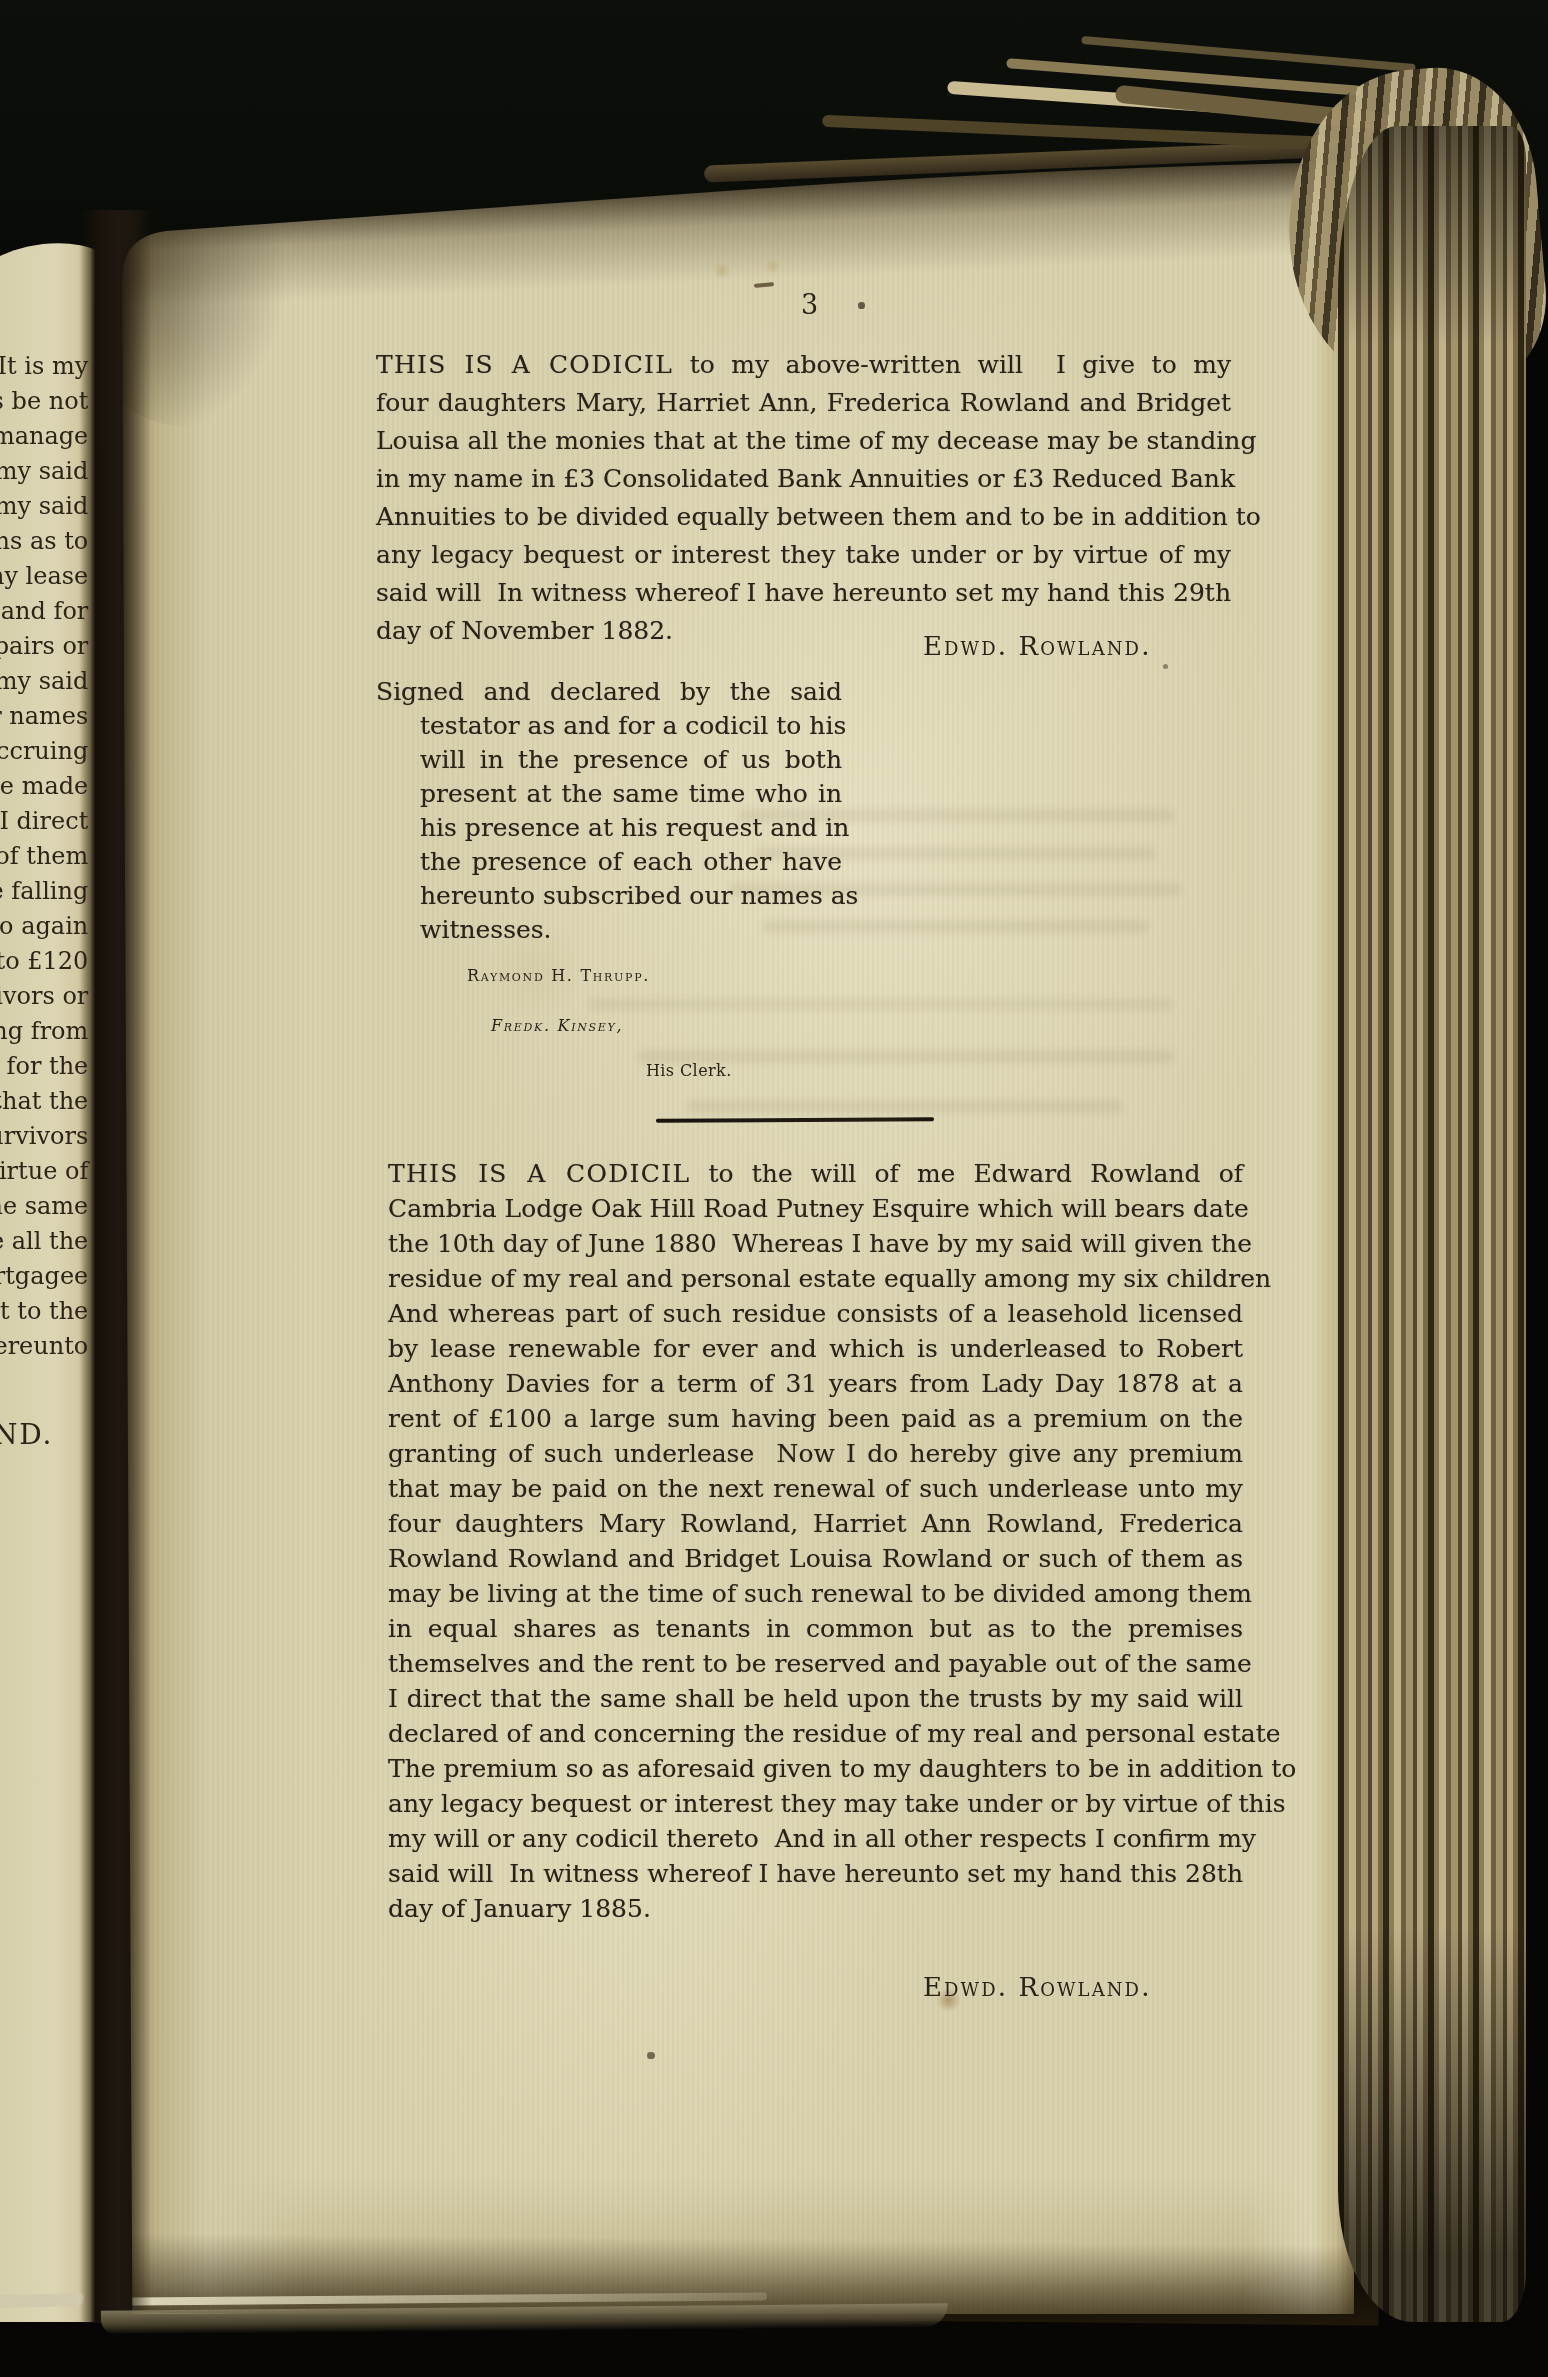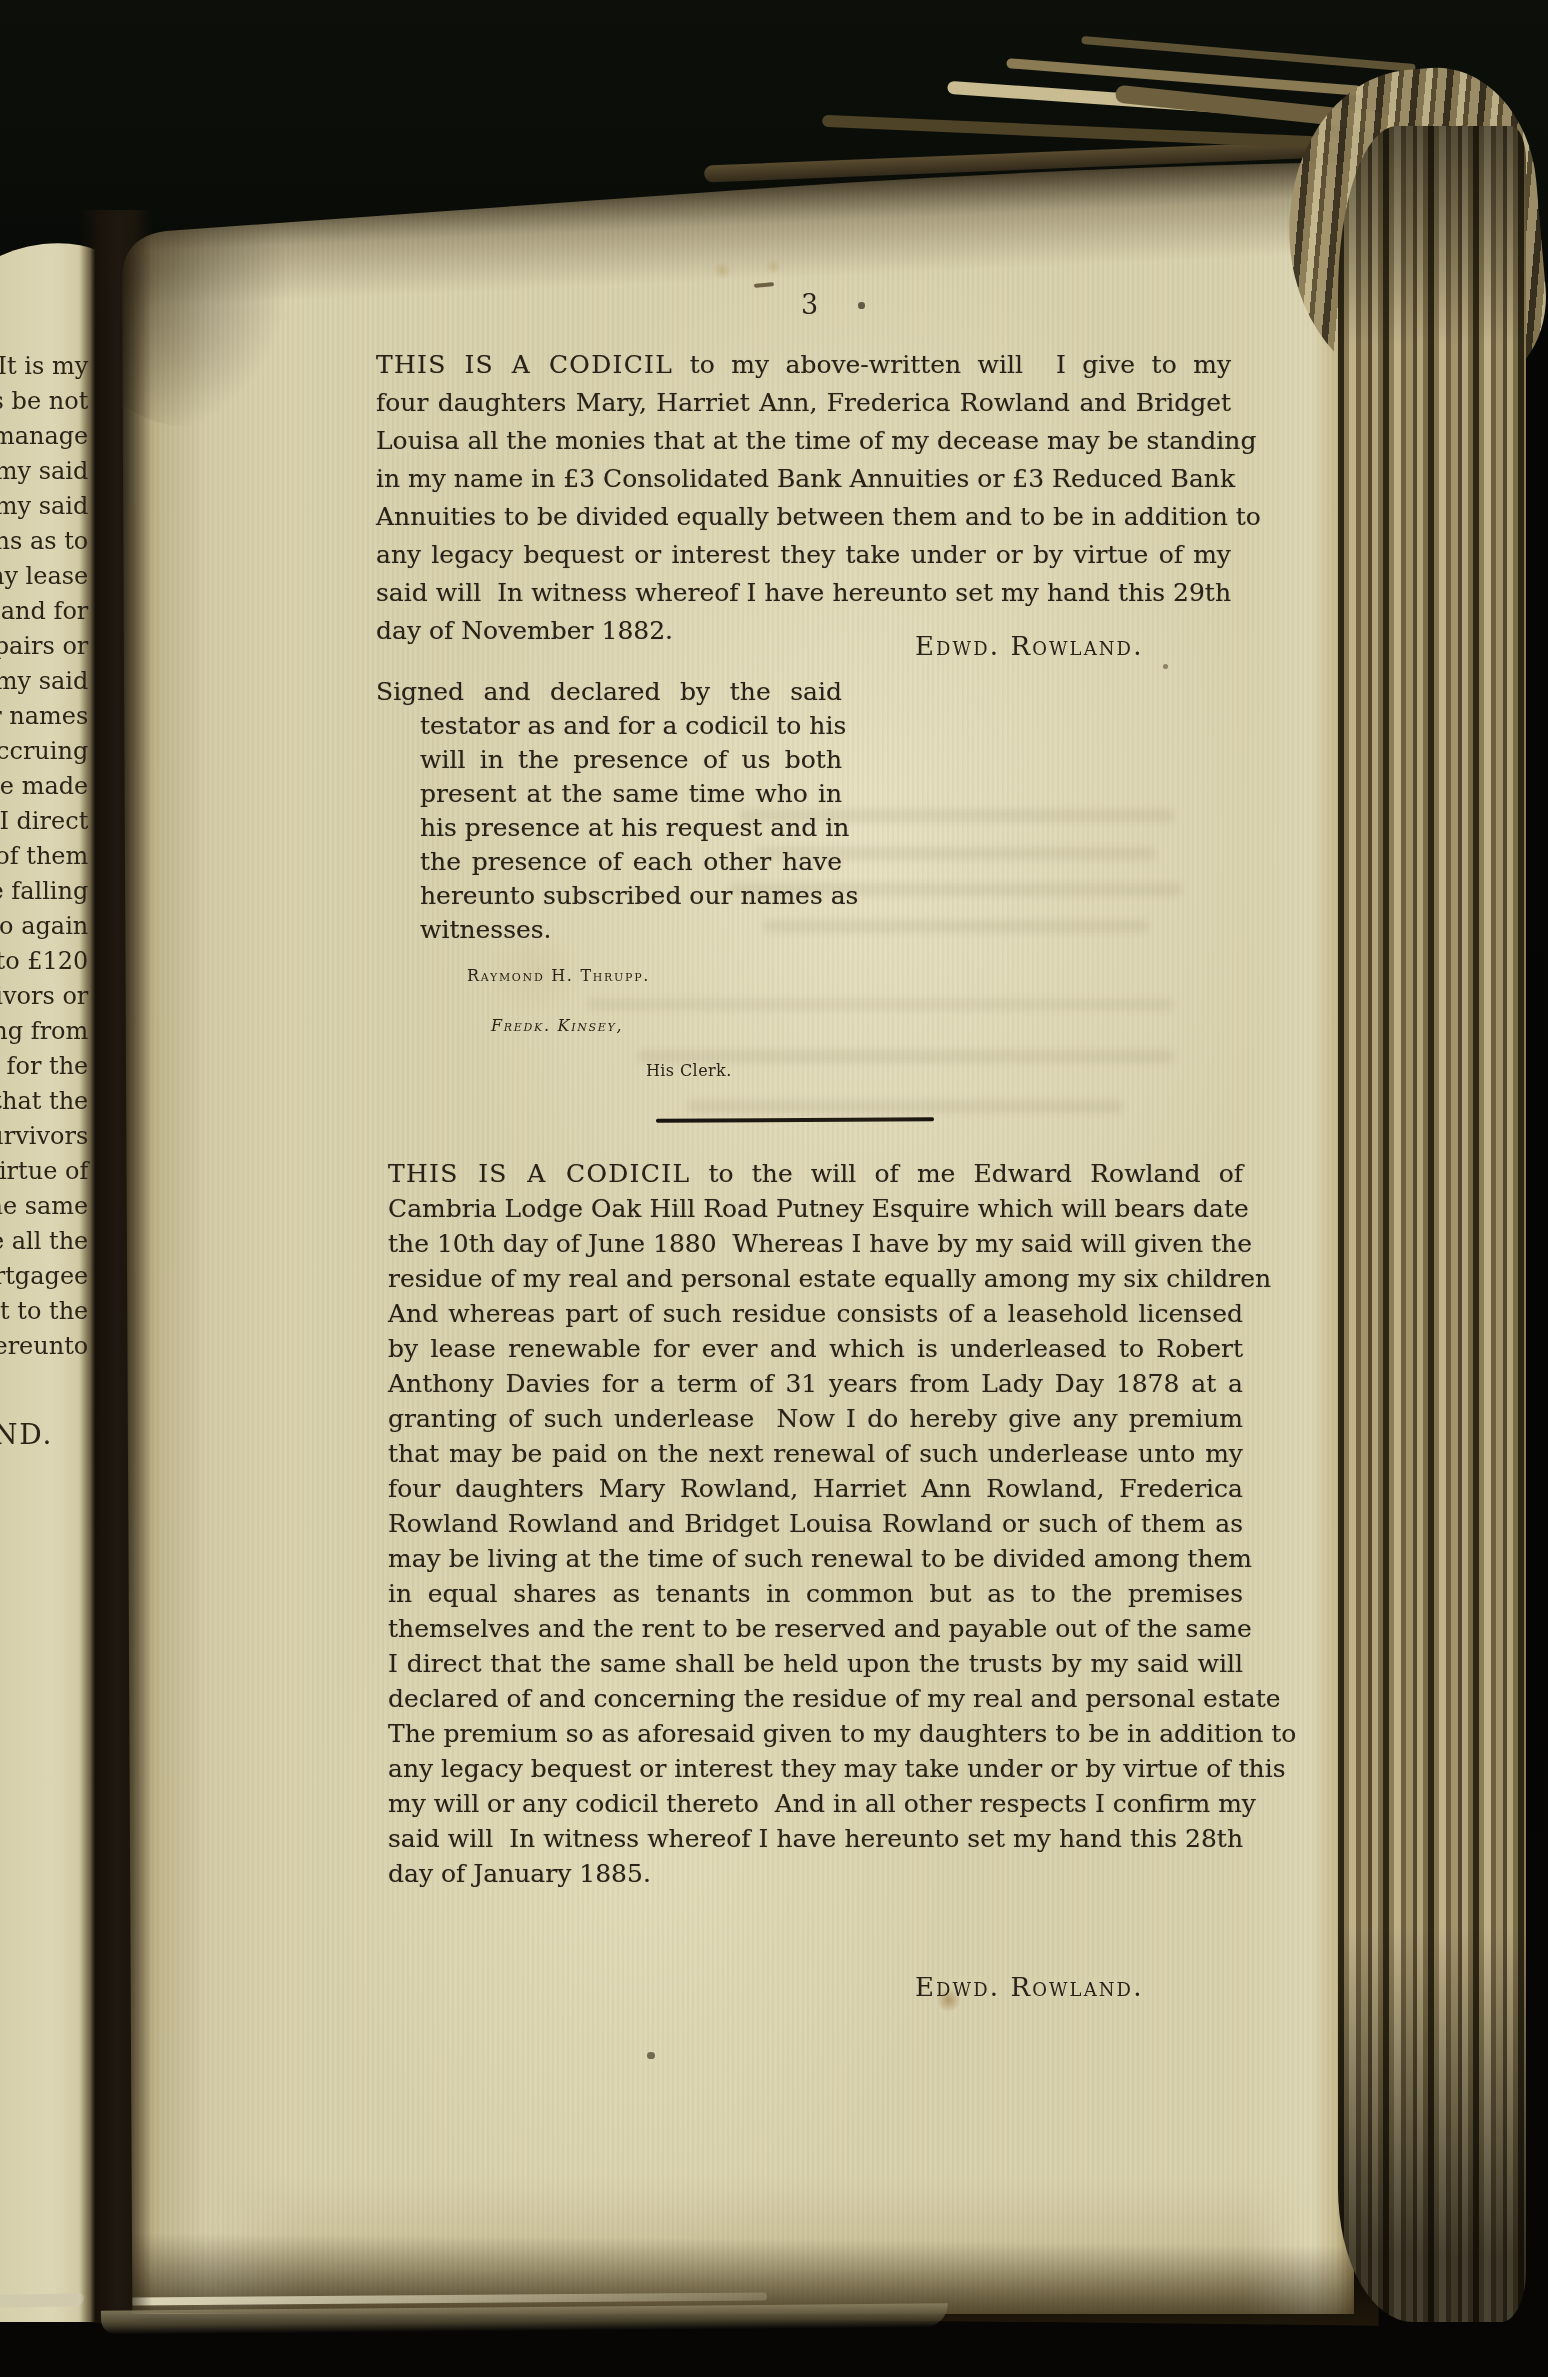--- a/index.html
+++ b/index.html
@@ -125,21 +125,21 @@
   .para1{left:376px;top:352px;width:855px;}
   .para1 .t-line{height:38px;}
   .attest{left:376px;top:679px;width:466px;}
   .attest .t-line{height:34px;}
   .attest .t-line.ind{padding-left:44px;}
   .para2{left:388px;top:1161px;width:855px;}
   .para2 .t-line{height:35px;}
   .lead-caps{letter-spacing:1.3px;}
   .sig{
     position:absolute;width:226px;text-align:left;font-size:26px;
-    font-variant:small-caps;letter-spacing:2.1px;white-space:nowrap;
+    font-variant:small-caps;letter-spacing:2.1px;white-space:nowrap;margin-left:8px;
   }
   .sig1{left:915px;top:631px;}
   .sig2{left:915px;top:1972px;}
   .wit{position:absolute;font-size:16px;font-variant:small-caps;letter-spacing:1.7px;white-space:nowrap;}
   .wit1{left:467px;top:966px;}
   .wit2{left:491px;top:1016px;font-style:italic;}
   .wit3{left:646px;top:1061px;font-variant:normal;letter-spacing:0.4px;text-align:right;}
   .divider{
     position:absolute;left:656px;top:1118px;width:278px;height:4.2px;
     background:linear-gradient(90deg,#191410,#241d14 85%,#191410);
@@ -320,20 +320,21 @@
     <div class="divider"></div>
 
     <div class="para para2">
         <div class="t-line"><span><span class="lead-caps">THIS IS A CODICIL</span> to the will of me Edward Rowland of</span></div>
         <div class="t-line"><span>Cambria Lodge Oak Hill Road Putney Esquire which will bears date</span></div>
         <div class="t-line"><span>the 10th day of June 1880&nbsp; Whereas I have by my said will given the</span></div>
         <div class="t-line"><span>residue of my real and personal estate equally among my six children</span></div>
         <div class="t-line"><span>And whereas part of such residue consists of a leasehold licensed</span></div>
         <div class="t-line"><span>by lease renewable for ever and which is underleased to Robert</span></div>
         <div class="t-line"><span>Anthony Davies for a term of 31 years from Lady Day 1878 at a</span></div>
+        <div class="t-line"><span>rent of £100 a large sum having been paid as a premium on the</span></div>
         <div class="t-line"><span>granting of such underlease&nbsp; Now I do hereby give any premium</span></div>
         <div class="t-line"><span>that may be paid on the next renewal of such underlease unto my</span></div>
         <div class="t-line"><span>four daughters Mary Rowland, Harriet Ann Rowland, Frederica</span></div>
         <div class="t-line"><span>Rowland Rowland and Bridget Louisa Rowland or such of them as</span></div>
         <div class="t-line"><span>may be living at the time of such renewal to be divided among them</span></div>
         <div class="t-line"><span>in equal shares as tenants in common but as to the premises</span></div>
         <div class="t-line"><span>themselves and the rent to be reserved and payable out of the same</span></div>
         <div class="t-line"><span>I direct that the same shall be held upon the trusts by my said will</span></div>
         <div class="t-line"><span>declared of and concerning the residue of my real and personal estate</span></div>
         <div class="t-line"><span>The premium so as aforesaid given to my daughters to be in addition to</span></div>

